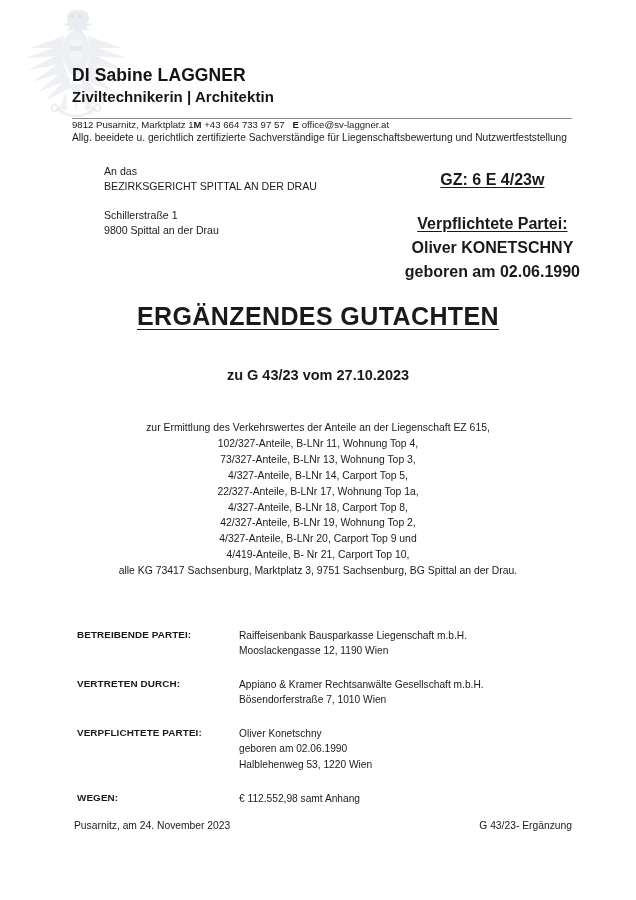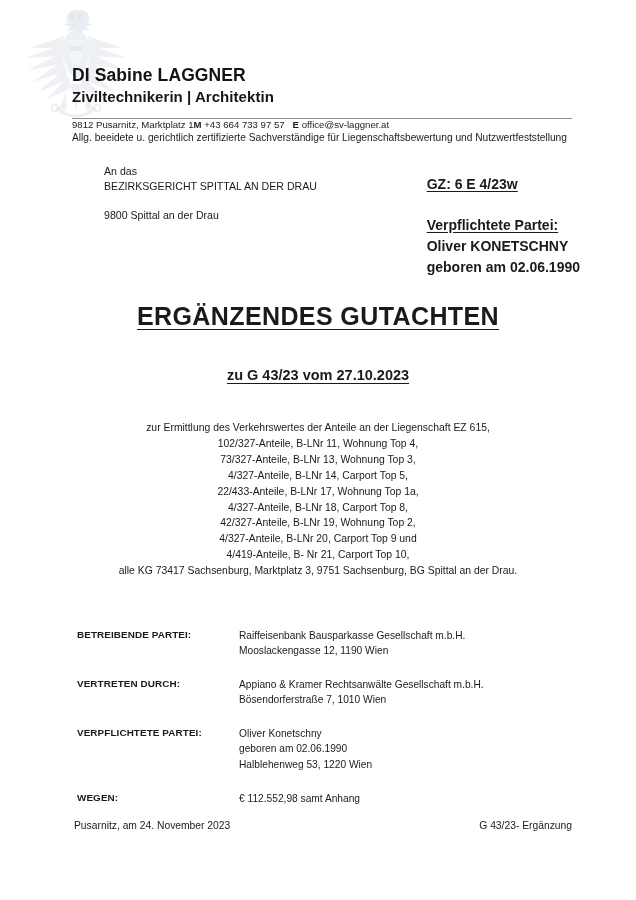--- a/index.html
+++ b/index.html
@@ -88,23 +88,23 @@
     font-size: 10.6px;
     line-height: 1.45;
     z-index: 2;
     margin-left: 32px;
   }
   .addr-block .gap { height: 13px; }
 
   .ref-block {
     position: absolute;
     right: 56px;
-    top: 174px;
-    text-align: left;
-    font-size: 14px;
+    top: 168px;
+    text-align: center;
+    font-size: 16px;
     line-height: 1.5;
     z-index: 2;
   }
   .ref-gz {
     font-weight: bold;
     text-decoration: underline;
     text-underline-offset: 2px;
   }
   .ref-party-label {
     font-weight: bold;
@@ -137,21 +137,20 @@
     position: absolute;
     left: 0;
     right: 0;
     top: 367px;
     text-align: center;
     font-size: 14.5px;
     font-weight: bold;
     z-index: 2;
   }
   .doc-subtitle span {
-    text-decoration: underline;
     text-underline-offset: 3px;
   }
 
   
   .prop-block {
     position: absolute;
     left: 0;
     right: 0;
     top: 420px;
     text-align: center;
@@ -253,53 +252,54 @@
       <span class="lh-addr">9812 Pusarnitz, Marktplatz 1</span>
       <span class="lh-contacts"><b>M</b>&nbsp;<span>+43 664 733 97 57</span>&nbsp;&nbsp;&nbsp;<b>E</b>&nbsp;<span>office@sv-laggner.at</span></span>
     </div>
     <div class="lh-sub">Allg. beeidete u. gerichtlich zertifizierte Sachverständige für Liegenschaftsbewertung und Nutzwertfeststellung</div>
   </div>
 
   <div class="addr-block">
     <div>An das</div>
     <div>BEZIRKSGERICHT SPITTAL AN DER DRAU</div>
     <div class="gap"></div>
+    <div>Schillerstraße 1</div>
     <div>9800 Spittal an der Drau</div>
   </div>
 
   <div class="ref-block">
     <div class="ref-gz">GZ: 6 E 4/23w</div>
     <span class="ref-party-label">Verpflichtete Partei:</span>
     <div class="ref-party-name">Oliver KONETSCHNY</div>
     <div class="ref-party-born">geboren am 02.06.1990</div>
   </div>
 
   <div class="doc-title"><span>ERGÄNZENDES GUTACHTEN</span></div>
   <div class="doc-subtitle"><span>zu G 43/23 vom 27.10.2023</span></div>
 
   <div class="prop-block">
     <div class="pline">zur Ermittlung des Verkehrswertes der Anteile an der Liegenschaft EZ 615,</div>
     <div id="prop-items">
         <div class="pline">102/327-Anteile, B-LNr 11, Wohnung Top 4,</div>
         <div class="pline">73/327-Anteile, B-LNr 13, Wohnung Top 3,</div>
         <div class="pline">4/327-Anteile, B-LNr 14, Carport Top 5,</div>
-        <div class="pline">22/433-Anteile, B-LNr 17, Wohnung Top 1a,</div>
+        <div class="pline">22/327-Anteile, B-LNr 17, Wohnung Top 1a,</div>
         <div class="pline">4/327-Anteile, B-LNr 18, Carport Top 8,</div>
         <div class="pline">42/327-Anteile, B-LNr 19, Wohnung Top 2,</div>
         <div class="pline">4/327-Anteile, B-LNr 20, Carport Top 9 und</div>
         <div class="pline">4/419-Anteile, B- Nr 21, Carport Top 10,</div>
       </div>
     <div class="pline">alle KG 73417 Sachsenburg, Marktplatz 3, 9751 Sachsenburg, BG Spittal an der Drau.</div>
   </div>
 
   <div class="parties" id="parties">
       <div class="party-row">
         <div class="party-label">BETREIBENDE PARTEI:</div>
         <div class="party-value">
-          <div>Raiffeisenbank Bausparkasse Gesellschaft m.b.H.</div>
+          <div>Raiffeisenbank Bausparkasse Liegenschaft m.b.H.</div>
           <div>Mooslackengasse 12, 1190 Wien</div>
         </div>
       </div>
       <div class="party-row">
         <div class="party-label">VERTRETEN DURCH:</div>
         <div class="party-value">
           <div>Appiano &amp; Kramer Rechtsanwälte Gesellschaft m.b.H.</div>
           <div>Bösendorferstraße 7, 1010 Wien</div>
         </div>
       </div>

